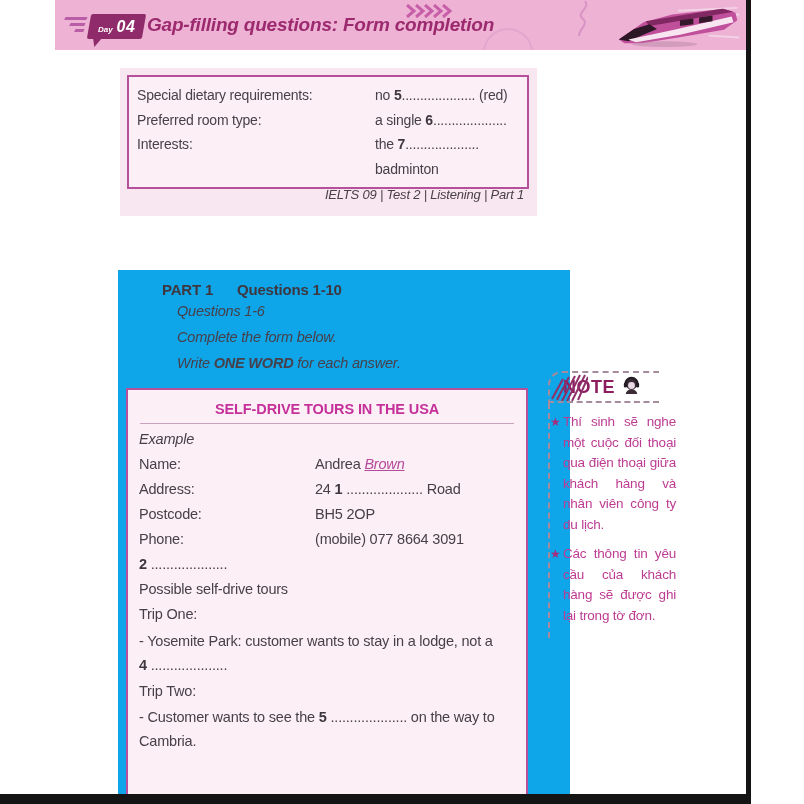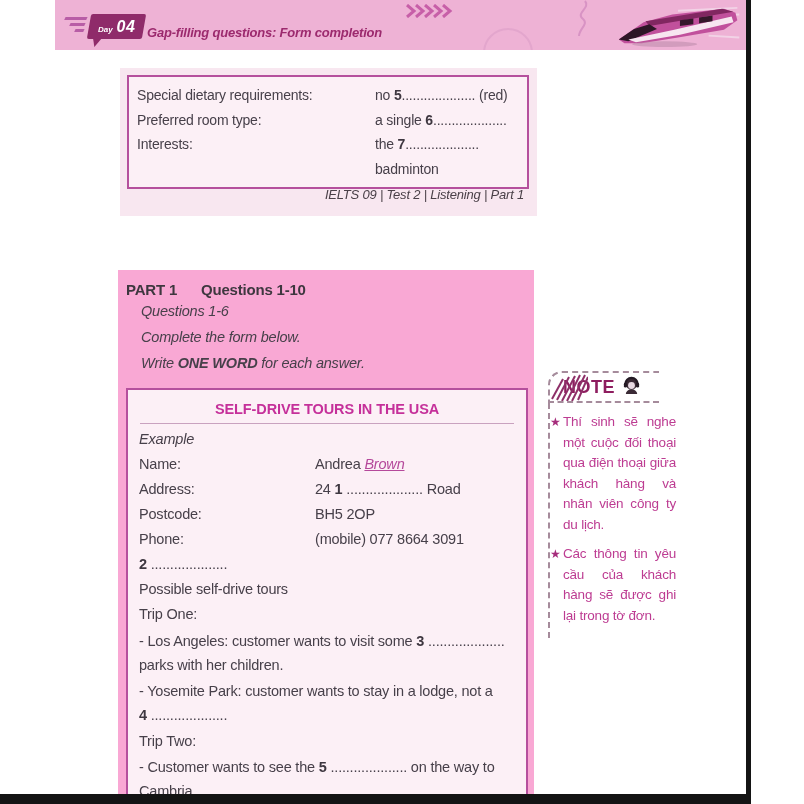--- a/index.html
+++ b/index.html
@@ -18,39 +18,39 @@
     position:absolute;left:34px;top:14px;height:25px;background:#8f2b6a;
     transform:skewX(-10deg);display:flex;align-items:center;gap:4px;padding:0 9px;
     border-radius:2px;color:#fff;
   }
   .day-badge .inner{transform:skewX(10deg);display:flex;align-items:baseline;gap:4px;}
   .day-word{font-size:8px;font-style:italic;font-weight:bold;}
   .day-num{font-size:16px;font-weight:bold;font-style:italic;letter-spacing:0.5px;}
   .badge-tail{position:absolute;left:38px;top:38px;width:9px;height:9px;background:#8f2b6a;
     clip-path:polygon(0 0,100% 0,15% 100%);}
   .header-title{
-    position:absolute;left:92px;top:14px;font-size:13px;font-weight:bold;font-style:italic;
-    color:#9c2a6e;letter-spacing:-0.2px;margin-top:11px;
+    position:absolute;left:92px;top:14px;font-size:19px;font-weight:bold;font-style:italic;
+    color:#9c2a6e;letter-spacing:-0.2px;
   }
   .chevrons{position:absolute;left:350px;top:4px;}
   .squiggle{position:absolute;left:518px;top:0;}
   .circle-deco{position:absolute;left:428px;top:28px;width:46px;height:46px;border:2px solid #e3a6cd;border-radius:50%;}
   .train{position:absolute;left:560px;top:5px;}
   
   .edge-right{position:absolute;left:746px;top:0;width:5px;height:804px;background:#141414;z-index:50;}
   .edge-bottom{position:absolute;left:0;top:794px;width:751px;height:10px;background:#141414;z-index:50;}
   
   .panel1{position:absolute;left:120px;top:68px;width:417px;height:148px;background:#f8e7f0;}
   .box1{position:absolute;left:7px;top:7px;width:390px;height:104px;background:#fcf0f6;border:2px solid #b5509d;padding:6px 0 0 8px;}
   .srow{display:flex;line-height:24.5px;font-size:14px;color:#47404a;letter-spacing:-0.2px;}
   .srow .lbl{width:238px;flex-shrink:0;}
   .num{font-weight:bold;color:#3e3740;}
   .caption{position:absolute;right:13px;top:119px;font-size:13px;font-style:italic;color:#4a4048;letter-spacing:-0.2px;}
   
-  .panel2{position:absolute;left:118px;top:270px;width:416px;height:524px;background:#f9a8d4;overflow:hidden;}
+  .panel2{position:absolute;left:118px;top:270px;width:416px;height:524px;background:#0ea5e9;overflow:hidden;padding-left:36px;}
   .p2-head{margin:11px 0 0 8px;font-size:15px;font-weight:bold;color:#3e373f;letter-spacing:-0.2px;}
   .p2-head .range{margin-left:24px;}
   .p2-line{margin-left:23px;font-size:14.5px;font-style:italic;color:#47404a;line-height:26px;letter-spacing:-0.2px;}
   .p2-line:first-of-type{margin-top:6px;}
   .bold-it{font-weight:bold;}
   
   .form-box{position:absolute;left:8px;top:118px;width:398px;height:411px;background:#fcf0f6;
     border:2px solid #b5509d;border-bottom:none;color:#47404a;}
   .form-title{text-align:center;font-weight:bold;color:#c5309a;font-size:14.5px;margin-top:11px;letter-spacing:-0.1px;}
   .form-rule{border-top:1px solid #c9a2bf;margin:6px 12px 0 12px;}
@@ -177,23 +177,20 @@
       <span class="val">(mobile) 077 8664 3091</span>
     </div>
     <div class="fline frow">
       <span class="val"><span class="num">2</span><span> ....................</span></span>
     </div>
 
     <div class="fline">Possible self-drive tours</div>
     <div class="fline">Trip One:</div>
 
     <div class="fpara">
-      <span>- Los Angeles: customer wants to visit some </span><span class="num">3</span><span> .................... parks with her children.</span>
-    </div>
-    <div class="fpara">
       <span>- Yosemite Park: customer wants to stay in a lodge, not a</span><br>
       <span class="num">4</span><span> ....................</span>
     </div>
     <div class="fpara">Trip Two:</div>
     <div class="fpara">
       <span>- Customer wants to see the </span><span class="num">5</span><span> .................... on the way to Cambria.</span>
     </div>
 
   </div>
 </div>

